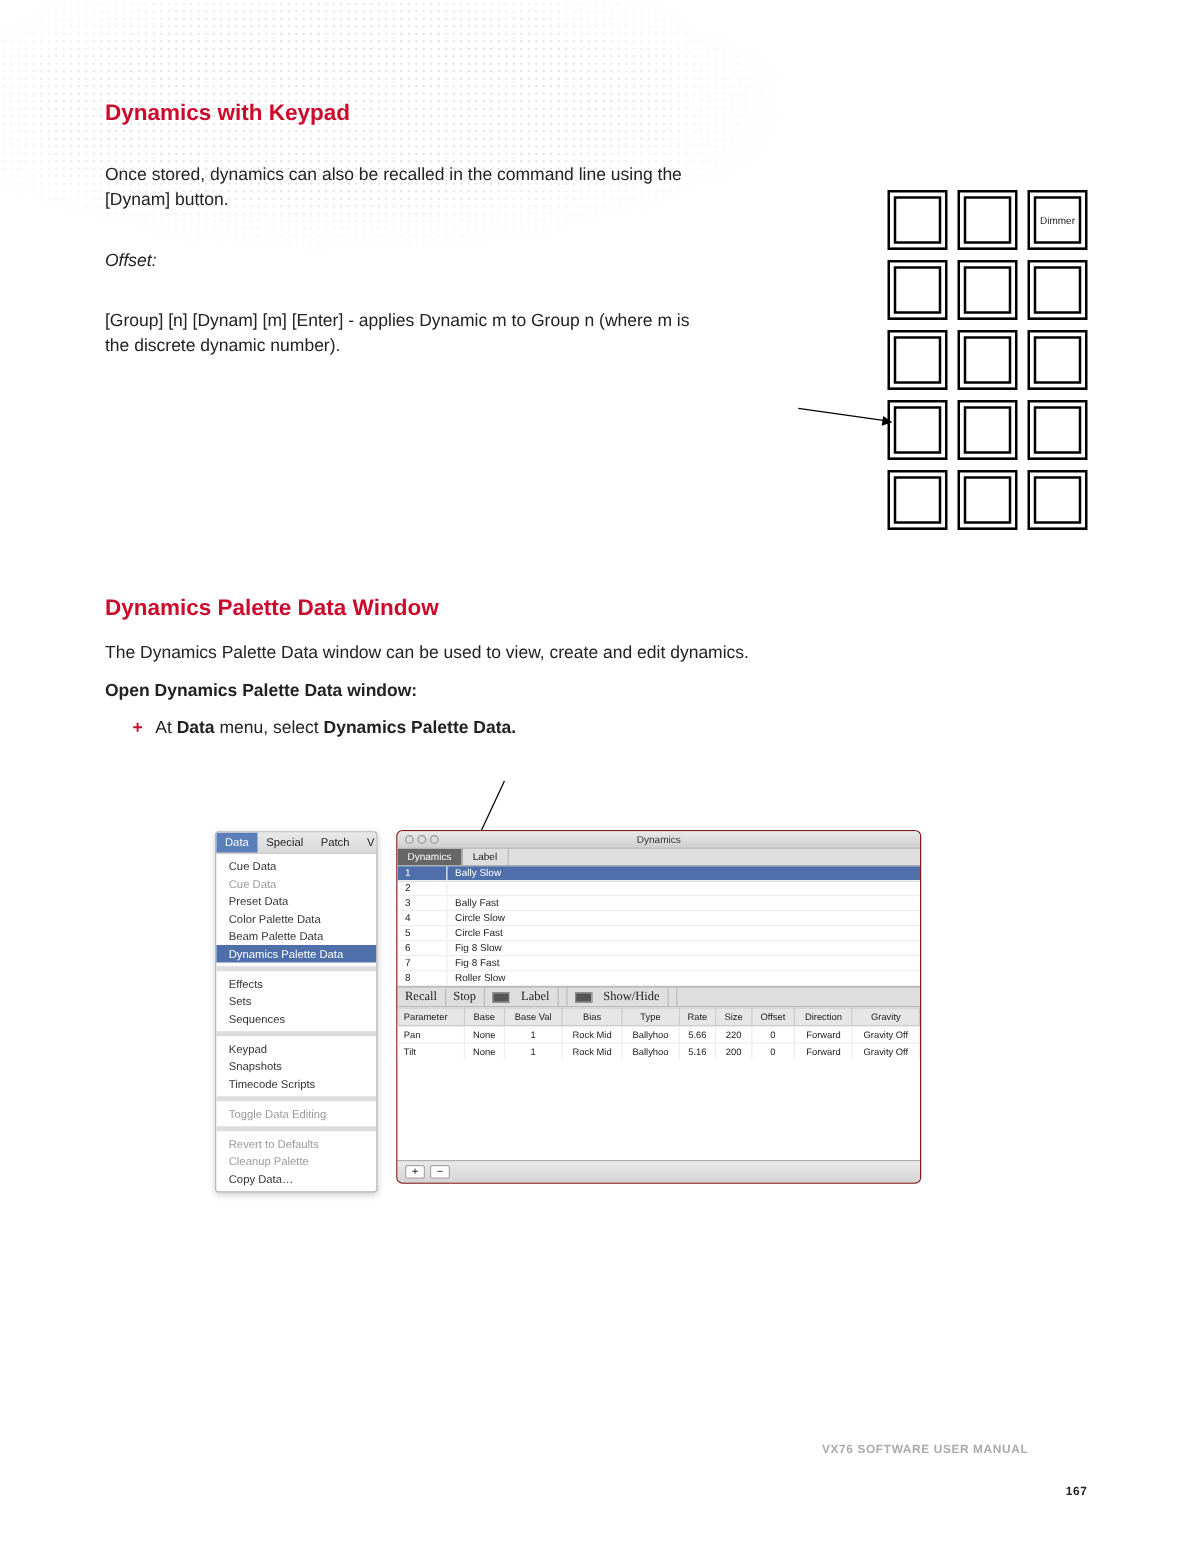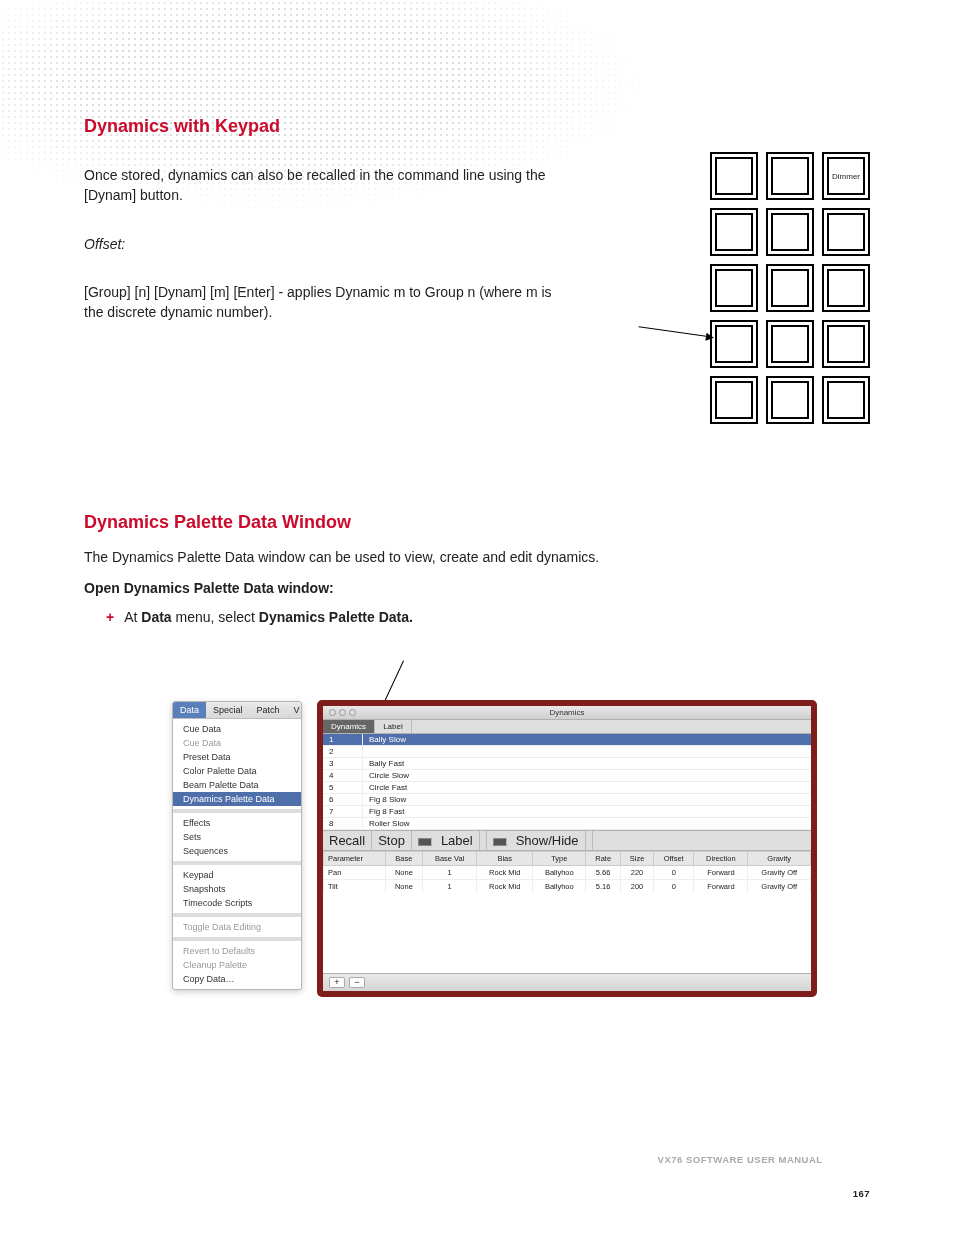--- a/index.html
+++ b/index.html
@@ -20,21 +20,21 @@
     background-image: radial-gradient(#bfbfbf 0.8px, transparent 1px);
     background-size: 6px 6px;
     opacity: 0.55;
     mask-image: radial-gradient(ellipse 70% 60% at 40% 30%, black 0%, black 40%, transparent 75%);
     -webkit-mask-image: radial-gradient(ellipse 70% 60% at 40% 30%, black 0%, black 40%, transparent 75%);
     pointer-events: none;
   }
 
   .page {
     position: relative;
-    padding: 116px 84px 0 84px;
+    padding: 80px 84px 0 84px;
   }
 
   h2.red {
     color: #cc0a2b;
     font-size: 18px;
     font-weight: bold;
     margin-bottom: 14px;
   }
 
   .sec1-body { width: 490px; font-size: 14px; line-height: 1.45; }
@@ -109,22 +109,22 @@
   .menu-items { padding: 3px 0; }
   .menu-items div { padding: 2px 10px; color: #333; }
   .menu-items .hl { background: #4f6faa; color: #fff; }
   .menu-items .dim { color: #9a9a9a; }
   .menu-sep { height: 1px; background: #ddd; margin: 3px 0; }
 
   
   .dyn-window {
     position: absolute;
     top: 39px; left: 233px;
-    width: 500px;
-    border: 6px solid #7f1d1d;
+    width: 420px;
+    border: 1px solid #7f1d1d;
     border-radius: 5px;
     background: #f2f2f2;
     font-size: 8px;
     overflow: hidden;
   }
   .titlebar {
     height: 14px;
     background: linear-gradient(#e9e9e9,#cfcfcf);
     display: flex; align-items: center;
     padding: 0 6px;
@@ -138,21 +138,21 @@
   .tabrow span { padding: 2px 8px; font-size: 8px; border-right: 1px solid #bbb; }
   .tabrow .on { background: #666; color: #fff; }
 
   .dyn-list { background: #fff; }
   .dyn-list-row { display: flex; border-bottom: 1px solid #eee; }
   .dyn-list-row .c1 { width: 40px; padding: 1px 6px; border-right: 1px solid #eee; }
   .dyn-list-row .c2 { flex: 1; padding: 1px 6px; }
   .dyn-list-row.sel { background: #4f6faa; color: #fff; }
 
   .subbar { display: flex; background: #dedede; border-top: 1px solid #b0b0b0; border-bottom: 1px solid #b0b0b0; }
-  .subbar span { padding: 2px 6px; font-size: 13px; border-right: 1px solid #bbb; }
+  .subbar span { padding: 2px 6px; font-size: 10px; border-right: 1px solid #bbb; font-family: Liberation Serif, serif; }
   .cb { width: 8px; height: 8px; border: 1px solid #888; display: inline-block; vertical-align: middle; margin-right: 3px; background: #555; }
 
   table.params { width: 100%; border-collapse: collapse; font-size: 7.5px; background: #fff; }
   table.params th { background: #e6e6e6; padding: 2px 4px; border: 1px solid #ccc; font-weight: normal; }
   table.params td { padding: 2px 4px; border: 1px solid #eee; text-align: center; }
   table.params td:first-child, table.params th:first-child { text-align: left; }
   table.params tbody tr:last-child td { border-bottom: none; }
   .params-blank { height: 80px; background: #fff; }
 
   .statusbar {

